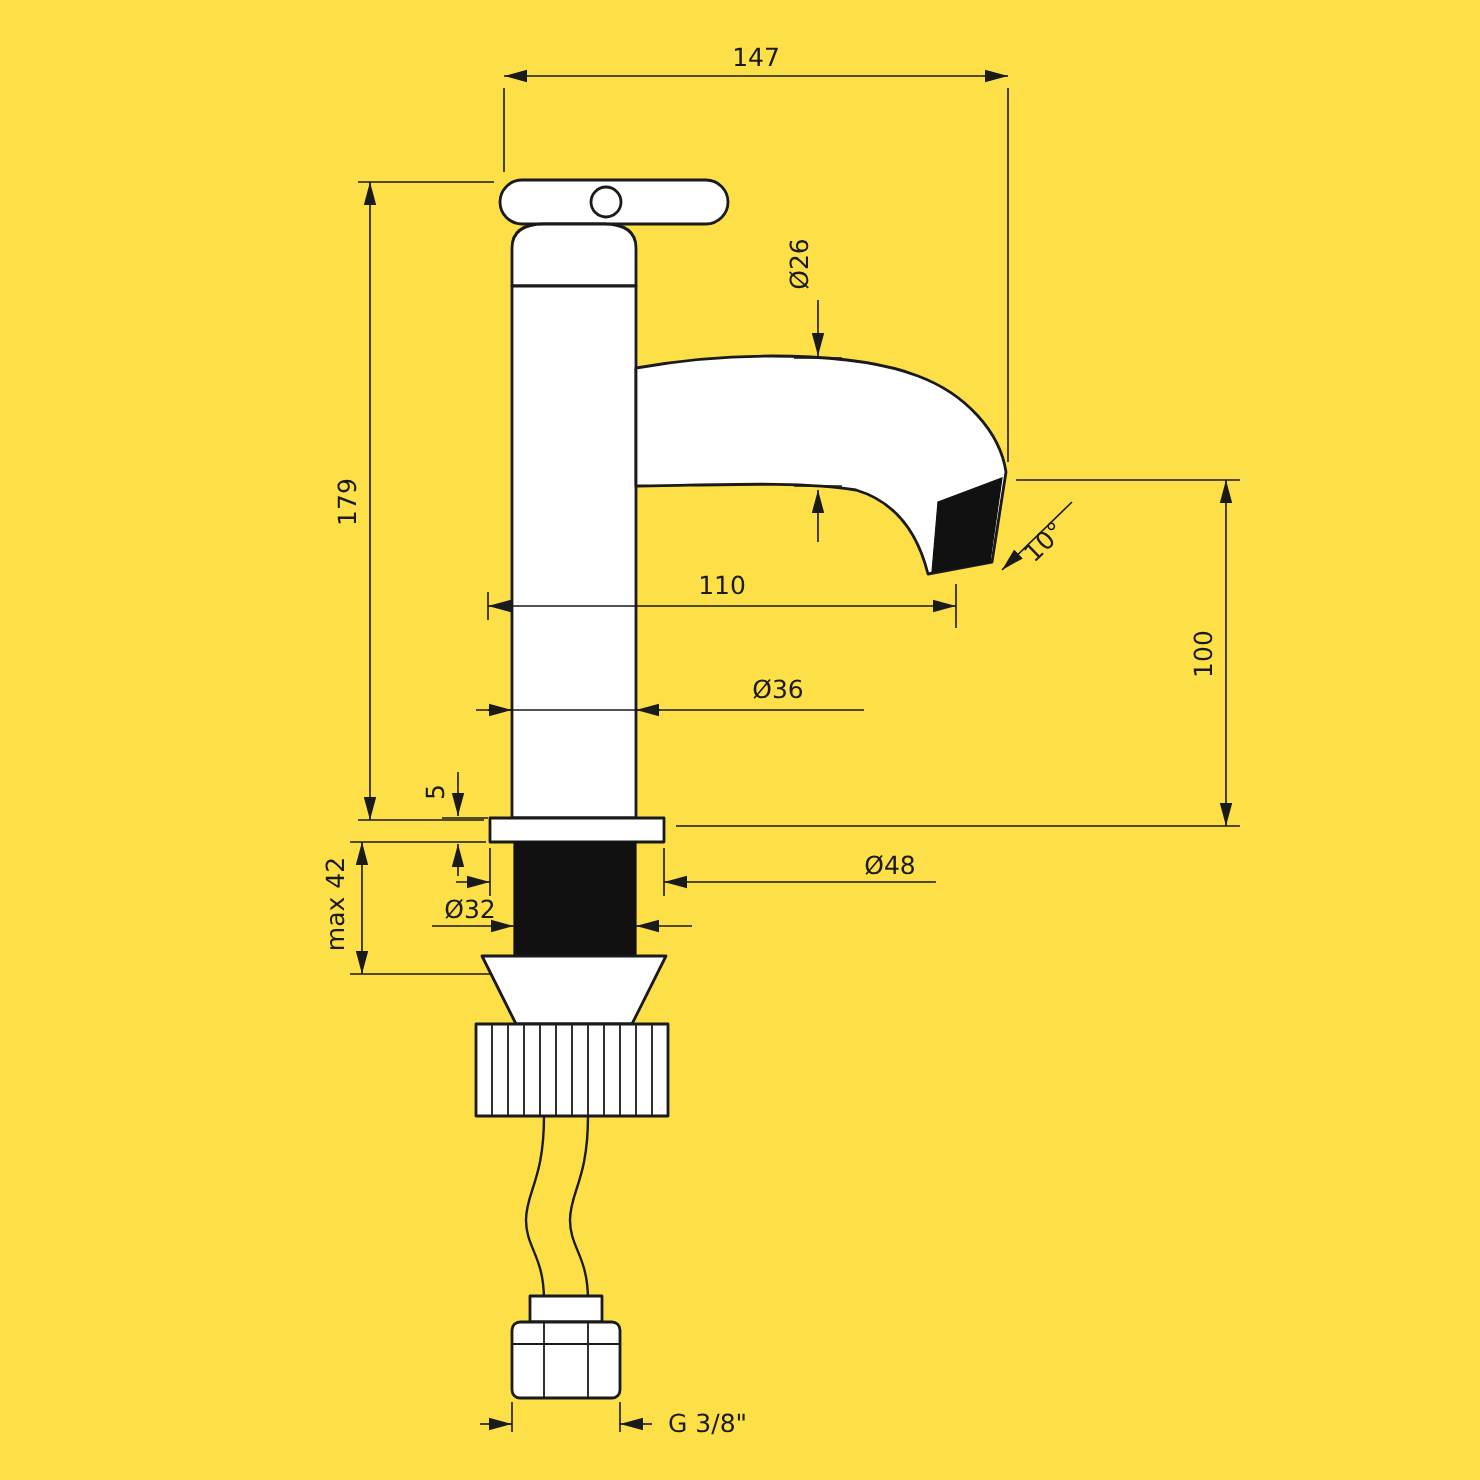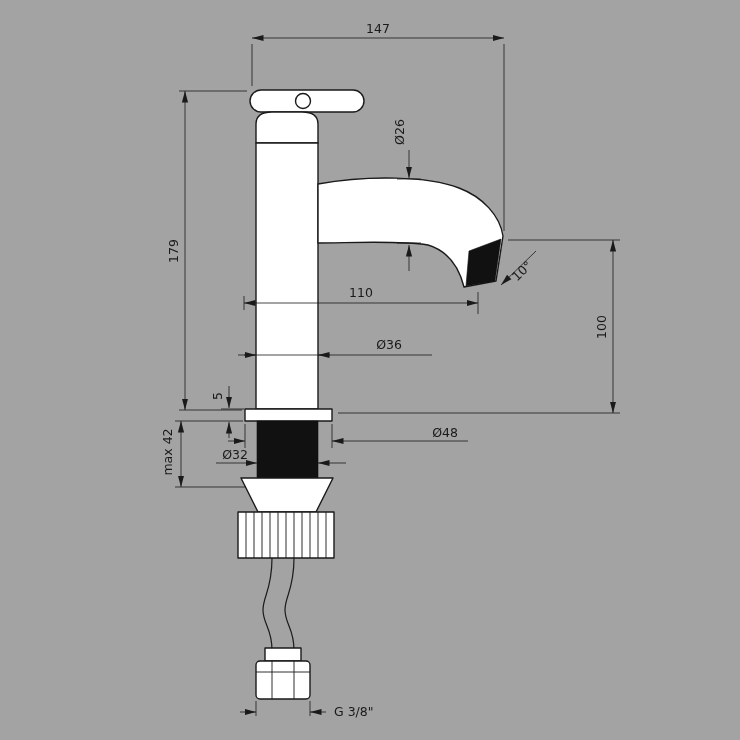--- a/index.html
+++ b/index.html
@@ -1,16 +1,16 @@
 <!DOCTYPE html>
 <html><head>
 <meta charset="utf-8">
 <style>
   html, body { margin: 0; padding: 0; background: #ffffff; }
-  .canvas { width: 740px; height: 740px; background: #a3a3a3; position: relative; overflow: hidden; }
+  .canvas { width: 740px; height: 740px; background: #fde047; position: relative; overflow: hidden; }
   svg { display: block; }
   .obj   { stroke: #1a1a1a; stroke-width: 1.4; fill: #ffffff; stroke-linejoin: round; }
   .objth { stroke: #1a1a1a; stroke-width: 0.9; fill: none; }
   .solid { fill: #111111; stroke: #111111; stroke-width: 0.6; }
   .dim   { stroke: #1a1a1a; stroke-width: 0.8; fill: none; }
   .dim-text { font-family: "DejaVu Sans", "Liberation Sans", sans-serif; font-size: 12.5px; fill: #1a1a1a; }
 </style>
 </head>
 <body>
 

